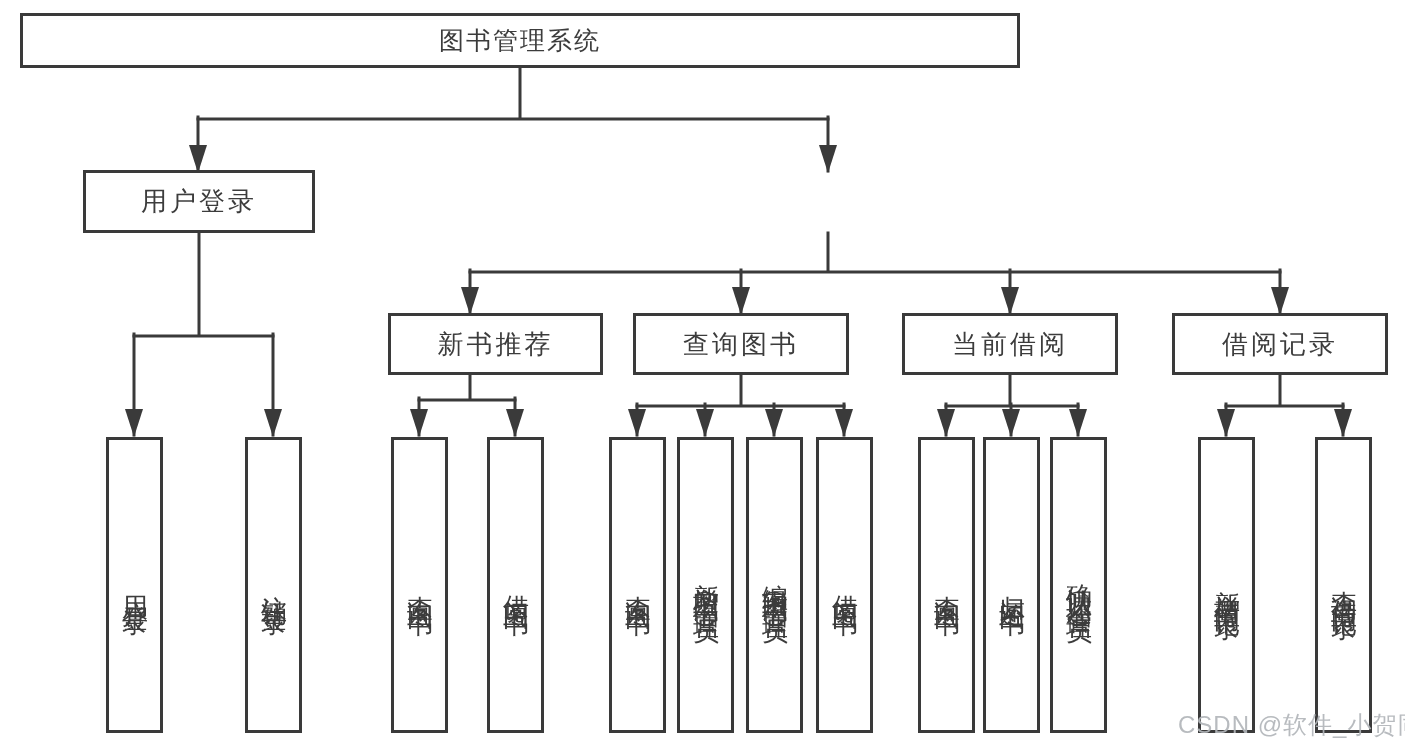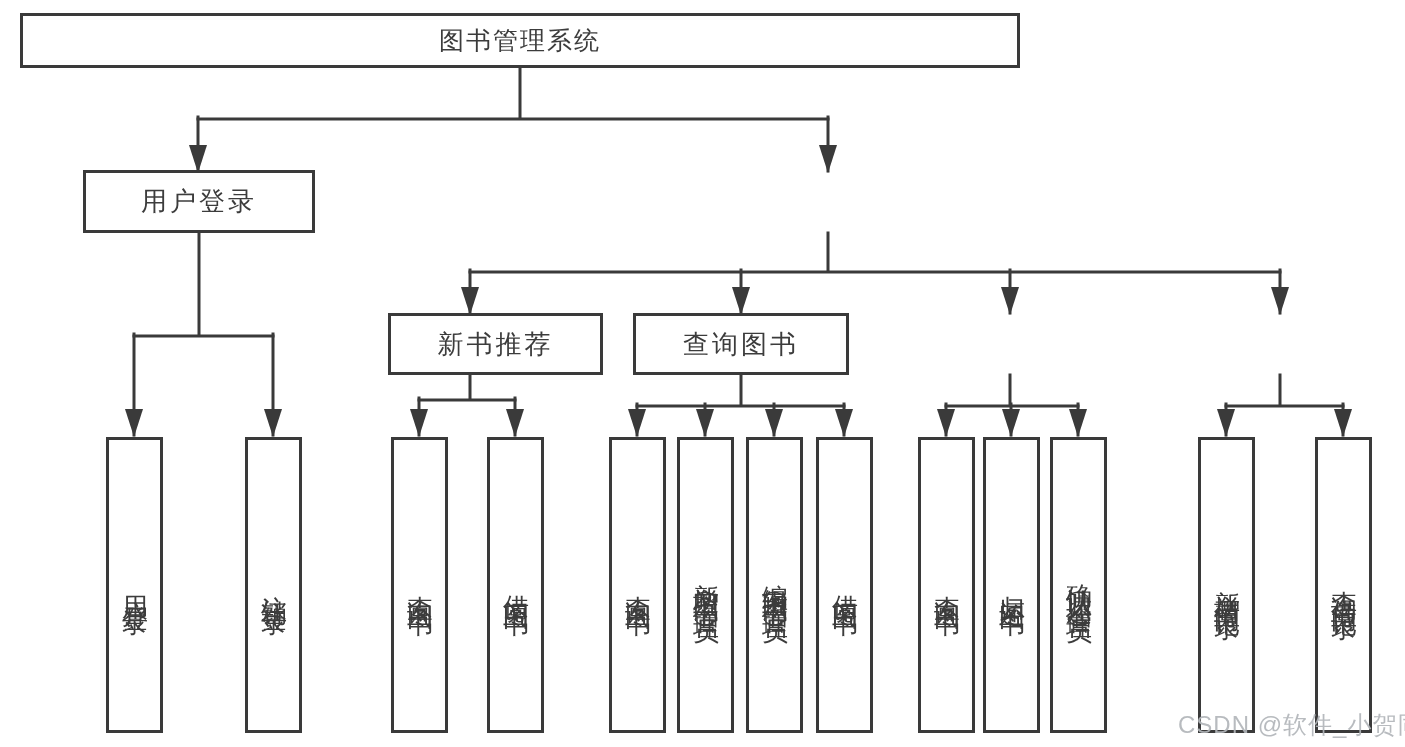--- a/index.html
+++ b/index.html
@@ -102,20 +102,26 @@
   <div class="node h" style="left:83px;top:170px;width:232px;height:63px;">
     <span class="lbl">用户登录</span>
   </div>
 
   <div class="node h" style="left:363px;top:313px;width:215px;height:62px;margin-left:25px;">
     <span class="lbl">新书推荐</span>
   </div>
   <div class="node h" style="left:633px;top:313px;width:216px;height:62px;">
     <span class="lbl">查询图书</span>
   </div>
+  <div class="node h" style="left:902px;top:313px;width:216px;height:62px;">
+    <span class="lbl">当前借阅</span>
+  </div>
+  <div class="node h" style="left:1172px;top:313px;width:216px;height:62px;">
+    <span class="lbl">借阅记录</span>
+  </div>
 
   <div class="node v" style="left:106px;top:437px;width:57px;height:296px;">
     <span class="lbl">用户登录</span>
   </div>
   <div class="node v" style="left:245px;top:437px;width:57px;height:296px;">
     <span class="lbl">注销登录</span>
   </div>
 
   <div class="node v" style="left:391px;top:437px;width:57px;height:296px;">
     <span class="lbl">查询图书</span>

